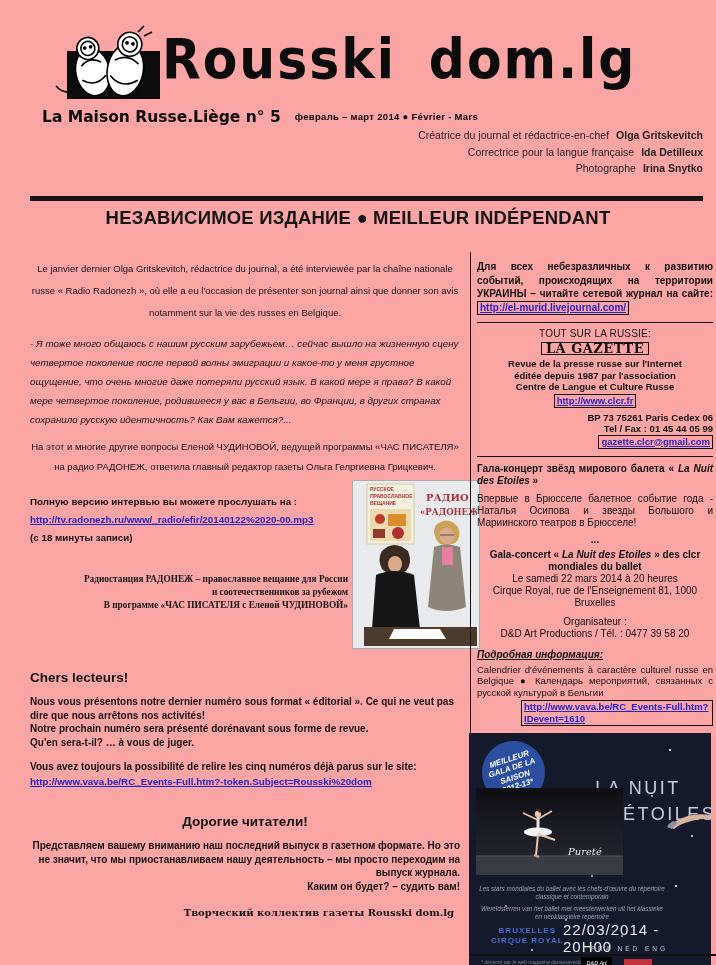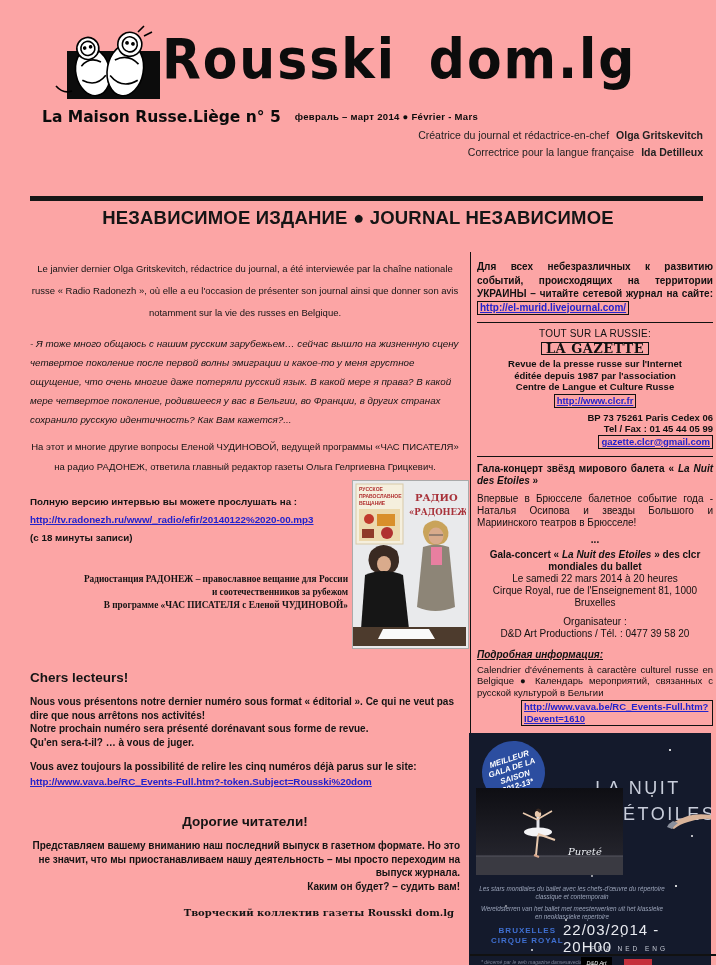--- a/index.html
+++ b/index.html
@@ -29,21 +29,21 @@
              border-left:1.5px solid #111;box-sizing:border-box;padding:0 3px 0 6px;}
   .bottom-rule{position:absolute;left:470px;top:954px;width:246px;height:2px;background:#111;}
 
   
   .intro{margin:6px 0 0;text-align:center;line-height:22px;}
   .quote{margin:10px 0 0;font-style:italic;line-height:19px;font-size:9.8px;}
   .answer{margin:8px 0 0;text-align:center;line-height:20px;}
   .listen{margin:16px 0 0;width:316px;font-weight:bold;line-height:18px;font-size:9.8px;}
   a.bluelink{color:#2323cc;text-decoration:underline;font-weight:bold;cursor:pointer;}
   .photo-fig{position:absolute;left:322px;top:228px;width:115px;height:167px;
-             border:1px solid #aaa;background:#e9eaec;}
+             border:1px solid #aaa;background:#e9eaec;padding-left:11px;}
   .caption{margin:26px 0 0;width:318px;text-align:right;font-family:Liberation Serif, serif;
            font-weight:bold;font-size:9.3px;line-height:13px;}
   .chers{margin:58px 0 0;text-align:left;}
   .chers h2{margin:0 0 10px;font-size:13.5px;font-weight:bold;}
   .chers p{margin:0;font-weight:bold;font-size:10px;line-height:13.5px;}
   .chers .sp{margin-top:11px;}
   .chers .lnk{margin-top:1px;font-size:9.8px;}
   .dorogie{margin:26px 0 0;text-align:center;}
   .dorogie h2{margin:0 0 10px;font-size:13.5px;font-weight:bold;}
   .dorogie p{margin:0;font-weight:bold;font-size:10px;line-height:13.5px;text-align:right;}
@@ -136,24 +136,25 @@
     </svg>
   </div>
 
   <div class="masthead"><span>Rousski</span><span class="w2">dom.lg</span></div>
 
   <div class="subtitle"><span>La Maison Russe.Liège n° 5</span><span class="dates">февраль – март  2014  ● Février - Mars</span></div>
 
   <div class="credits">
     <div><span>Créatrice du journal et rédactrice-en-chef</span><span class="name">Olga Gritskevitch</span></div>
     <div><span>Correctrice pour la langue française</span><span class="name">Ida Detilleux</span></div>
+    <div><span>Photographe</span><span class="name">Irina Snytko</span></div>
   </div>
 
   <div class="banner-rule"></div>
-  <div class="banner-text">НЕЗАВИСИМОЕ ИЗДАНИЕ  ●  JOURNAL НЕЗАВИСИМОЕ</div>
+  <div class="banner-text">НЕЗАВИСИМОЕ ИЗДАНИЕ  ●  MEILLEUR INDÉPENDANT</div>
 
   <div class="left-col">
 
     <p class="intro">Le janvier dernier Olga Gritskevitch, rédactrice du journal, a été interviewée par la chaîne nationale russe « Radio Radonezh », où elle a eu l'occasion de présenter son journal ainsi que donner son avis notamment sur la vie des russes en Belgique.</p>
 
     <p class="quote">- Я тоже много общаюсь с нашим русским зарубежьем… сейчас вышло на жизненную сцену четвертое поколение после первой волны эмиграции и какое-то у меня грустное ощущение, что очень многие даже потеряли русский язык. В какой мере я права? В какой мере четвертое поколение, родившееся у вас в Бельгии, во Франции, в других странах сохранило русскую идентичность? Как Вам кажется?...</p>
 
     <p class="answer">На этот и многие другие вопросы Еленой ЧУДИНОВОЙ, ведущей программы «ЧАС ПИСАТЕЛЯ» на радио РАДОНЕЖ, ответила главный редактор газеты Ольга Гелргиевна Грицкевич.</p>
 
     <div class="listen">

